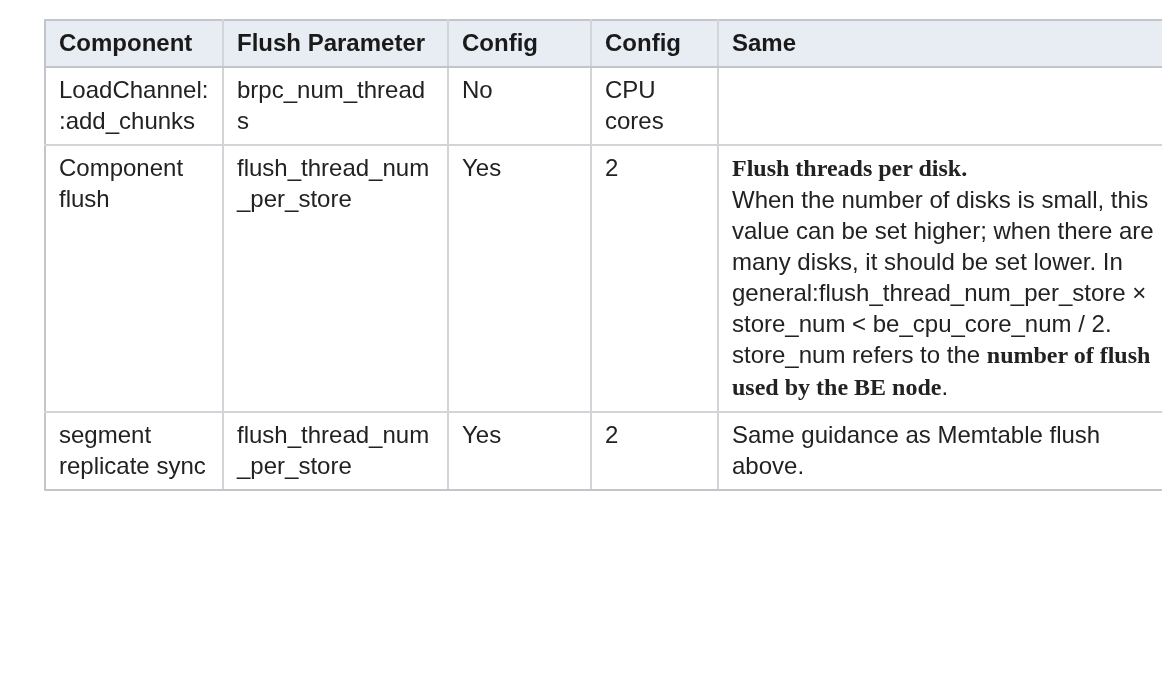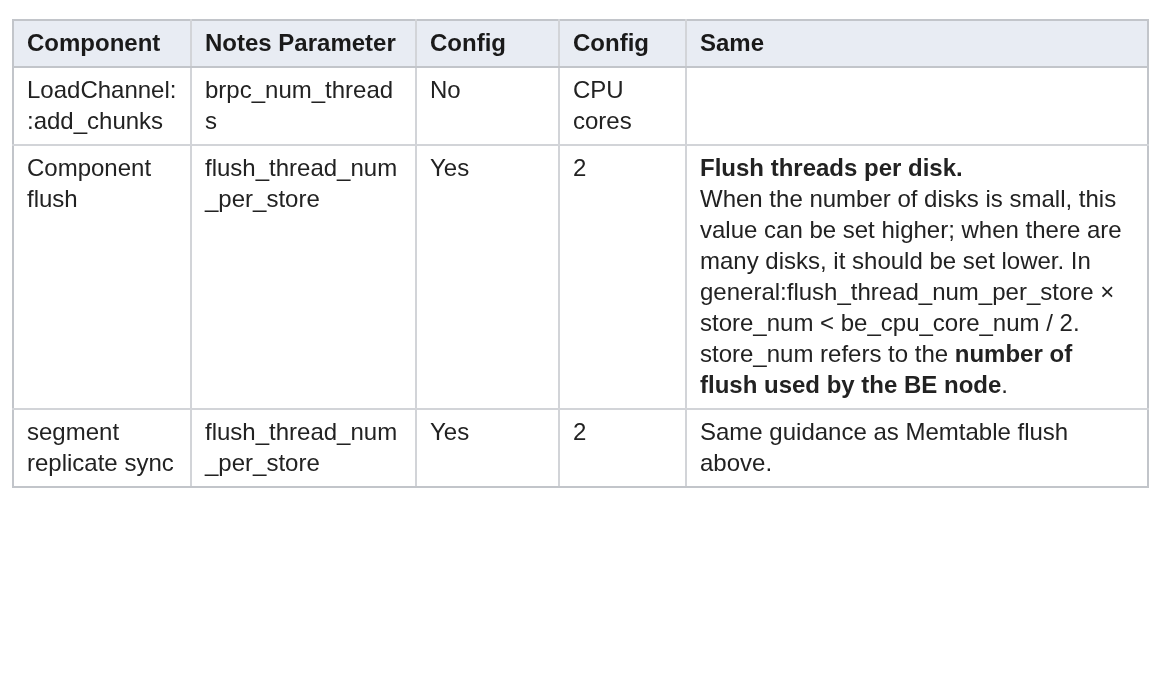--- a/index.html
+++ b/index.html
@@ -11,20 +11,21 @@
   }
   *{box-sizing:border-box;}
   html,body{
     background:var(--page-bg);
     margin:0;
     font-family:"Liberation Sans","DejaVu Sans",sans-serif;
     color:var(--text);
   }
   .page{
     padding:19px 15px 14px 12px;
+    margin-left:32px;
   }
   table.config-table{
     border-collapse:collapse;
     table-layout:fixed;
     width:1135px;
     font-size:24px;
     line-height:31px;
   }
   col.c-component{width:178px;}
   col.c-param{width:225px;}
@@ -46,38 +47,38 @@
     color:#1a1a1a;
   }
   
   .config-table thead th{border-top-color:var(--border-outer);}
   .config-table tr>*:first-child{border-left-color:var(--border-outer);}
   .config-table tr>*:last-child{border-right-color:var(--border-outer);}
   .config-table tr:last-child>*{border-bottom-color:var(--border-outer);}
   .config-table td.cell-param{
     overflow-wrap:anywhere;
   }
-  .config-table strong{font-weight:700;}
+  .config-table strong{font-weight:700;font-family:Liberation Serif, serif;}
 </style>
 </head>
 <body>
 
 <div class="page">
   <table class="config-table">
     <colgroup>
       <col class="c-component">
       <col class="c-param">
       <col class="c-dynamic">
       <col class="c-default">
       <col class="c-notes">
     </colgroup>
     <thead>
       <tr>
         <th>Component</th>
-        <th>Notes Parameter</th>
+        <th>Flush Parameter</th>
         <th>Config</th>
         <th>Config</th>
         <th>Same</th>
       </tr>
     </thead>
     <tbody id="table-body">
         <tr>
           <td class="cell-component">LoadChannel::add_chunks</td>
           <td class="cell-param">brpc_num_threads</td>
           <td class="cell-dynamic">No</td>

